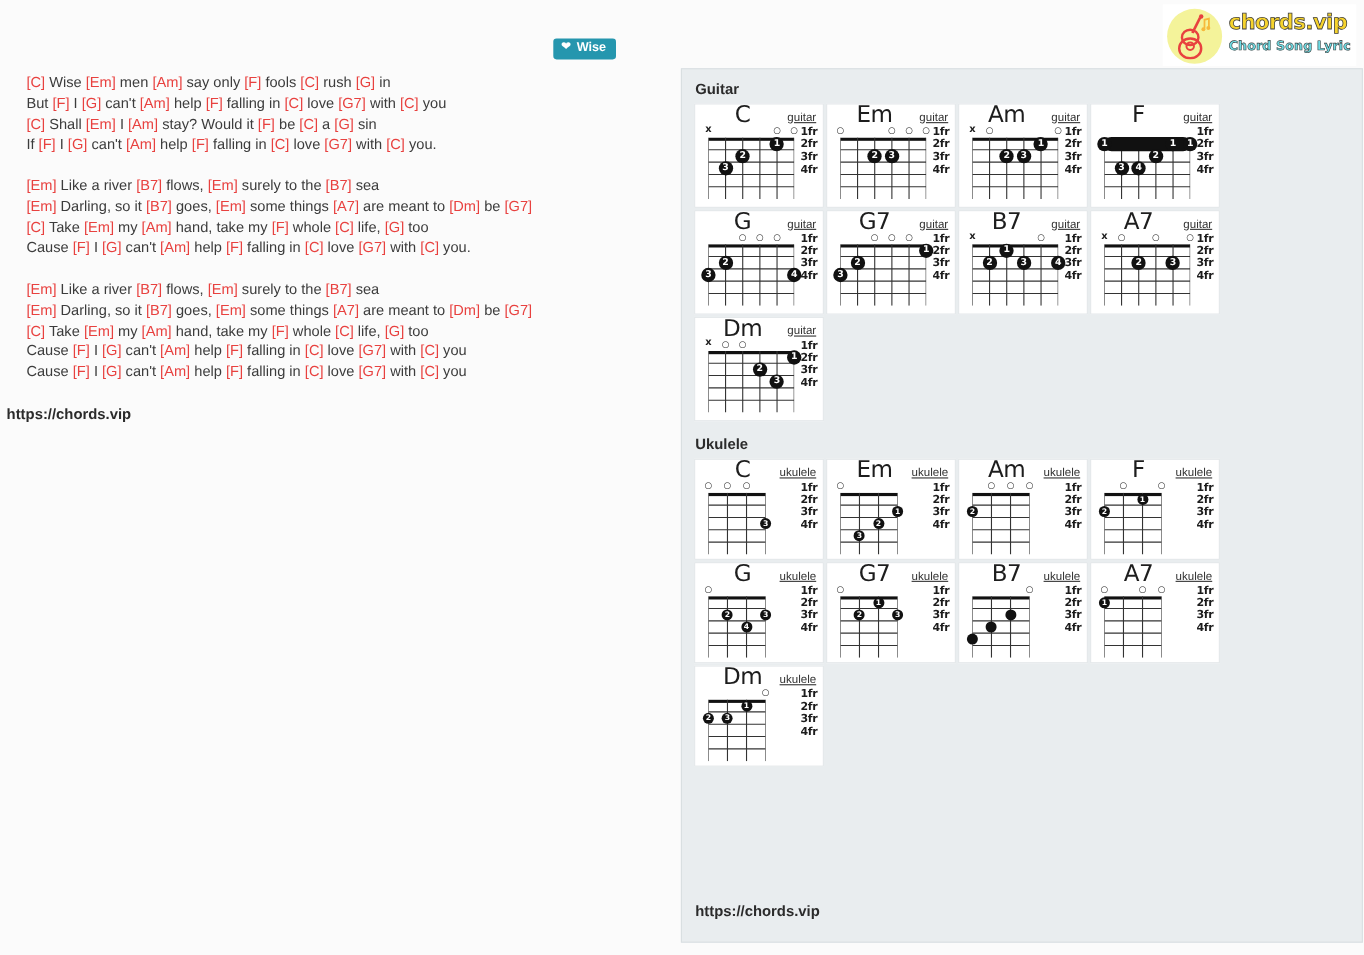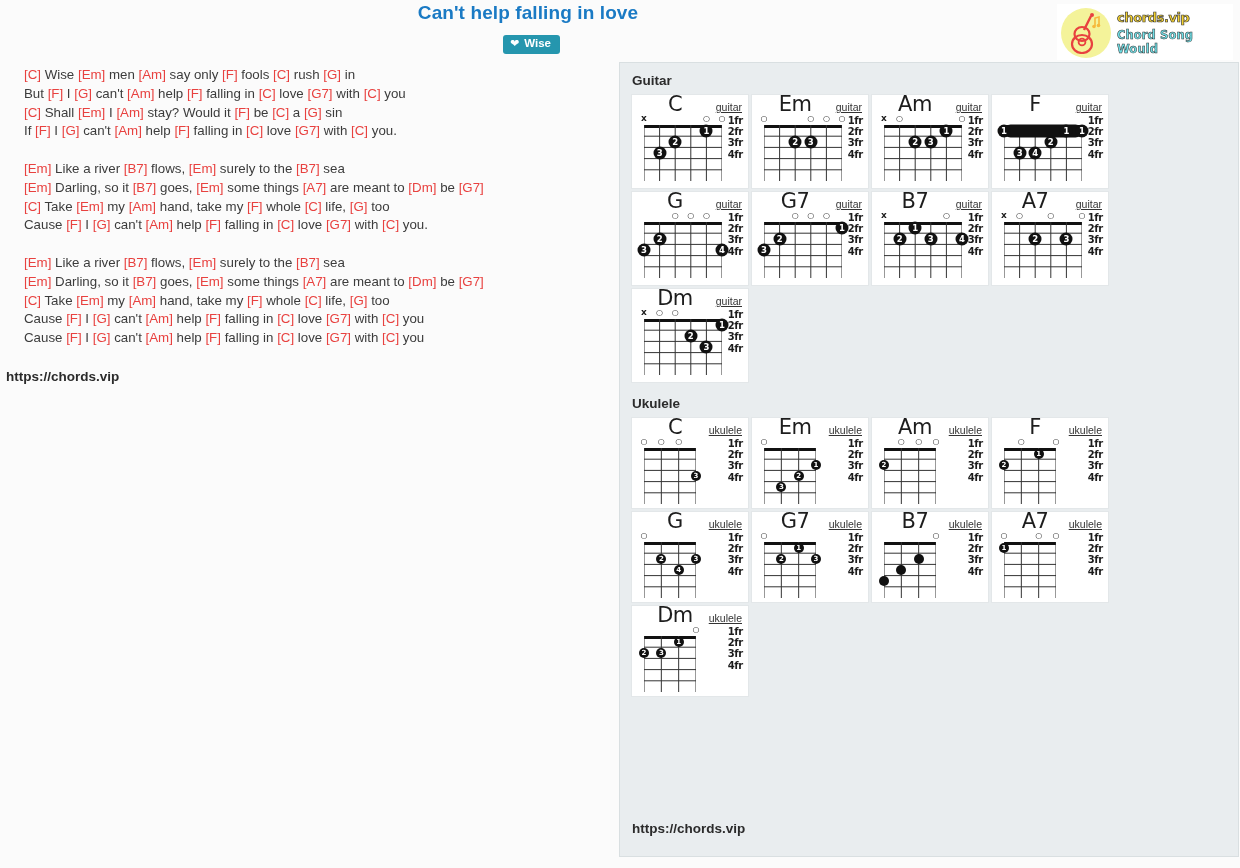--- a/index.html
+++ b/index.html
@@ -29,21 +29,21 @@
     position:absolute;left:1057px;top:4px;width:176px;height:56px;
     background:#fff;display:flex;align-items:center;
   }
   #logo-disc{
     position:absolute;left:4px;top:4px;width:50px;height:50px;border-radius:50%;
     background:#f4f39a;
   }
   #logo-guitar{position:absolute;left:10px;top:8px;width:40px;height:42px;}
   #logo-text{position:absolute;left:60px;top:7px;width:116px;}
   #logo-name{
-    font-size:13px;font-weight:bold;color:#f6d32d;line-height:1;
+    font-size:19px;font-weight:bold;color:#f6d32d;line-height:1;
     letter-spacing:-.4px;
     -webkit-text-stroke:0.7px #3a3a3a;
     font-family:"DejaVu Sans",sans-serif;
   }
   #logo-tag{
     margin-top:4px;font-size:11.5px;font-weight:bold;color:#6fe0e8;
     -webkit-text-stroke:0.55px #3a3a3a;letter-spacing:.1px;
     font-family:"DejaVu Sans",sans-serif;
   }
   
@@ -101,42 +101,41 @@
     transform:translateY(-50%);
   }
   #panel-url{
     position:absolute;left:12px;top:758px;font-size:13.5px;font-weight:bold;color:#2b2b2b;
   }
 </style>
 </head>
 <body>
 
 <div id="header">
-  <div id="song-title">Can't help falling in love</div>
 
   <div id="slow-btn">
     <span class="gly">❤</span>
     <span>Wise</span>
   </div>
 
   <div id="logo">
     <div id="logo-disc"></div>
     <svg id="logo-guitar" viewBox="0 0 40 42">
       <ellipse cx="15" cy="32" rx="10" ry="9" fill="none" stroke="#e8413f" stroke-width="2.2"></ellipse>
       <ellipse cx="15" cy="22" rx="7.5" ry="7" fill="none" stroke="#e8413f" stroke-width="2.2"></ellipse>
       <circle cx="15" cy="30" r="3.4" fill="none" stroke="#e8413f" stroke-width="1.8"></circle>
       <line x1="17" y1="18" x2="24" y2="4" stroke="#e8413f" stroke-width="2.4"></line>
       <circle cx="25" cy="3" r="2" fill="#e8413f"></circle>
       <path d="M28 14 l0 -8 4 -1 0 8" fill="none" stroke="#f6b93b" stroke-width="1.6"></path>
       <circle cx="27" cy="14.5" r="1.8" fill="#f6b93b"></circle>
       <circle cx="31.5" cy="13.5" r="1.8" fill="#f6b93b"></circle>
     </svg>
     <div id="logo-text">
       <div id="logo-name">chords.vip</div>
-      <div id="logo-tag">Chord Song Would</div>
+      <div id="logo-tag">Chord Song Lyric</div>
     </div>
   </div>
 </div>
 
 <div id="lyrics"><div><span class="ch">[C]</span><span> Wise </span><span class="ch">[Em]</span><span> men </span><span class="ch">[Am]</span><span> say only </span><span class="ch">[F]</span><span> fools </span><span class="ch">[C]</span><span> rush </span><span class="ch">[G]</span><span> in</span></div><div><span>But </span><span class="ch">[F]</span><span> I </span><span class="ch">[G]</span><span> can't </span><span class="ch">[Am]</span><span> help </span><span class="ch">[F]</span><span> falling in </span><span class="ch">[C]</span><span> love </span><span class="ch">[G7]</span><span> with </span><span class="ch">[C]</span><span> you</span></div><div><span class="ch">[C]</span><span> Shall </span><span class="ch">[Em]</span><span> I </span><span class="ch">[Am]</span><span> stay? Would it </span><span class="ch">[F]</span><span> be </span><span class="ch">[C]</span><span> a </span><span class="ch">[G]</span><span> sin</span></div><div><span>If </span><span class="ch">[F]</span><span> I </span><span class="ch">[G]</span><span> can't </span><span class="ch">[Am]</span><span> help </span><span class="ch">[F]</span><span> falling in </span><span class="ch">[C]</span><span> love </span><span class="ch">[G7]</span><span> with </span><span class="ch">[C]</span><span> you.</span></div><div class="blank">&nbsp;</div><div><span class="ch">[Em]</span><span> Like a river </span><span class="ch">[B7]</span><span> flows, </span><span class="ch">[Em]</span><span> surely to the </span><span class="ch">[B7]</span><span> sea</span></div><div><span class="ch">[Em]</span><span> Darling, so it </span><span class="ch">[B7]</span><span> goes, </span><span class="ch">[Em]</span><span> some things </span><span class="ch">[A7]</span><span> are meant to </span><span class="ch">[Dm]</span><span> be </span><span class="ch">[G7]</span></div><div><span class="ch">[C]</span><span> Take </span><span class="ch">[Em]</span><span> my </span><span class="ch">[Am]</span><span> hand, take my </span><span class="ch">[F]</span><span> whole </span><span class="ch">[C]</span><span> life, </span><span class="ch">[G]</span><span> too</span></div><div><span>Cause </span><span class="ch">[F]</span><span> I </span><span class="ch">[G]</span><span> can't </span><span class="ch">[Am]</span><span> help </span><span class="ch">[F]</span><span> falling in </span><span class="ch">[C]</span><span> love </span><span class="ch">[G7]</span><span> with </span><span class="ch">[C]</span><span> you.</span></div><div class="blank">&nbsp;</div><div><span class="ch">[Em]</span><span> Like a river </span><span class="ch">[B7]</span><span> flows, </span><span class="ch">[Em]</span><span> surely to the </span><span class="ch">[B7]</span><span> sea</span></div><div><span class="ch">[Em]</span><span> Darling, so it </span><span class="ch">[B7]</span><span> goes, </span><span class="ch">[Em]</span><span> some things </span><span class="ch">[A7]</span><span> are meant to </span><span class="ch">[Dm]</span><span> be </span><span class="ch">[G7]</span></div><div><span class="ch">[C]</span><span> Take </span><span class="ch">[Em]</span><span> my </span><span class="ch">[Am]</span><span> hand, take my </span><span class="ch">[F]</span><span> whole </span><span class="ch">[C]</span><span> life, </span><span class="ch">[G]</span><span> too</span></div><div><span>Cause </span><span class="ch">[F]</span><span> I </span><span class="ch">[G]</span><span> can't </span><span class="ch">[Am]</span><span> help </span><span class="ch">[F]</span><span> falling in </span><span class="ch">[C]</span><span> love </span><span class="ch">[G7]</span><span> with </span><span class="ch">[C]</span><span> you</span></div><div><span>Cause </span><span class="ch">[F]</span><span> I </span><span class="ch">[G]</span><span> can't </span><span class="ch">[Am]</span><span> help </span><span class="ch">[F]</span><span> falling in </span><span class="ch">[C]</span><span> love </span><span class="ch">[G7]</span><span> with </span><span class="ch">[C]</span><span> you</span></div></div>
 <div id="lyrics-url">https://chords.vip</div>
 
 <div id="chord-panel">
   <div id="chord-sections">
       <div class="sect-title">Guitar</div>

